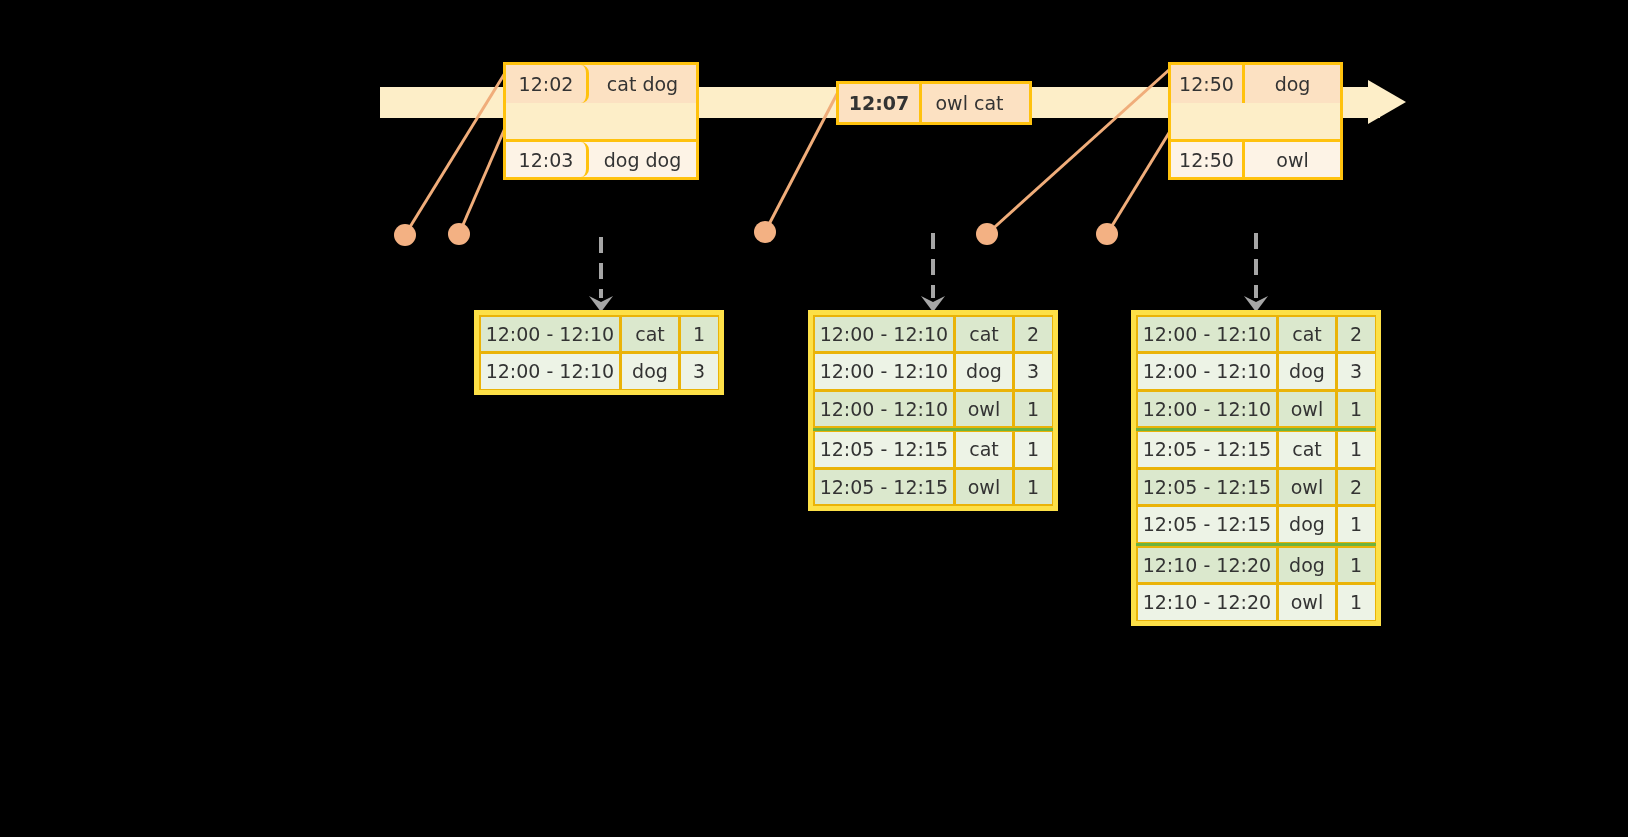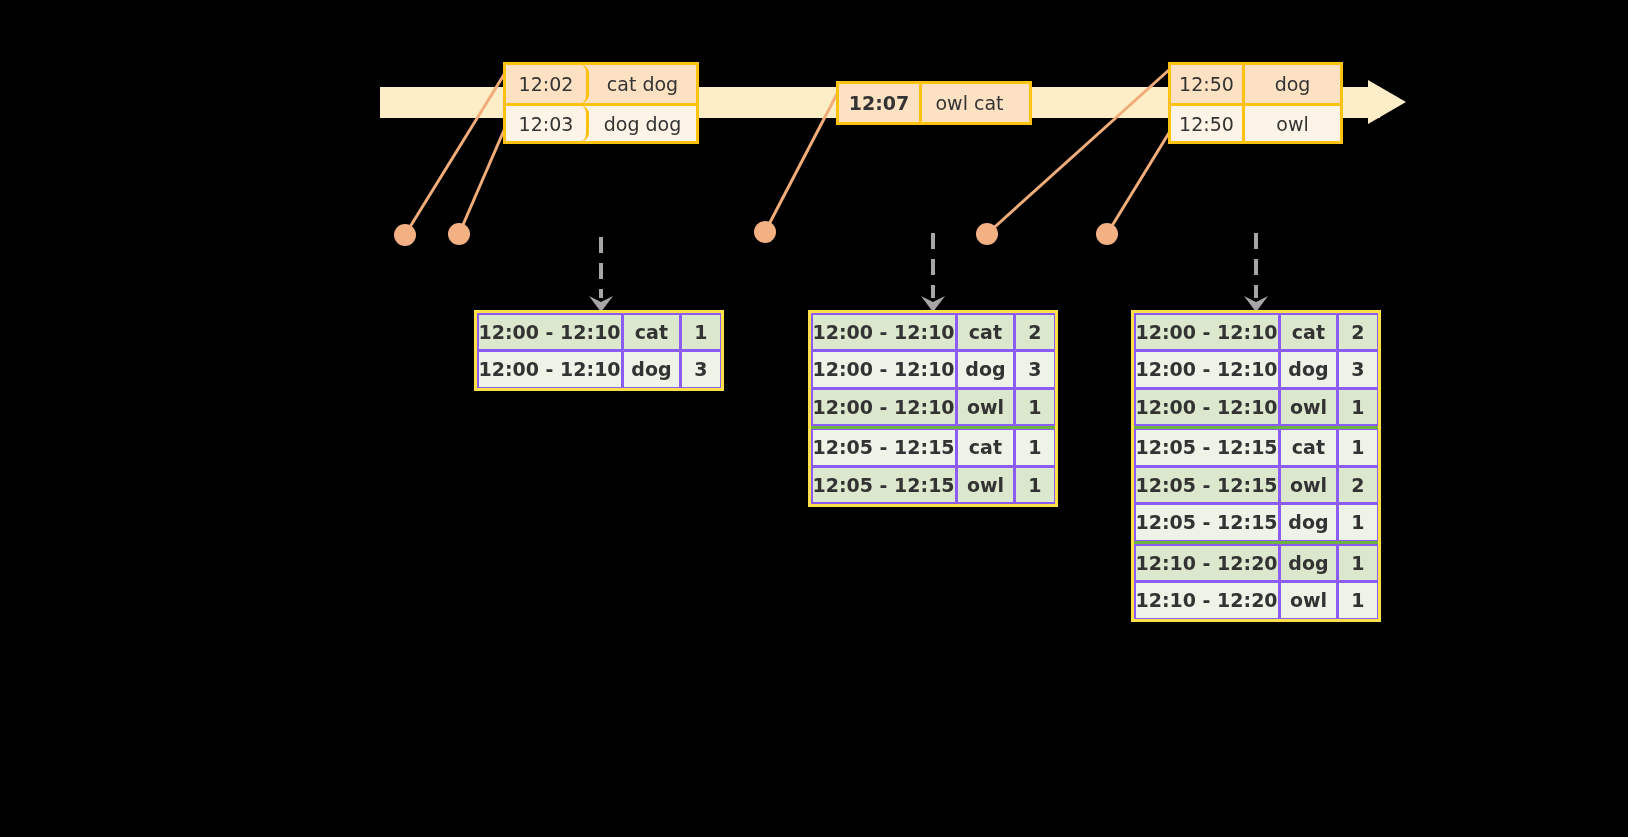--- a/index.html
+++ b/index.html
@@ -47,21 +47,21 @@
   }
   .event-row {
     display: flex;
     height: 38px;
     box-sizing: border-box;
   }
   .event-row + .event-row {
     border-top: 3px solid #ffc20e;
   }
   .event-row.shade-dark  { background: #fce1c2; }
-  .event-row.shade-light { background: #fdf3e6; }
+  .event-row.shade-light { background: #fdf3e6; margin-top: 36px; }
 
   .event-time {
     display: flex;
     align-items: center;
     justify-content: center;
     box-sizing: border-box;
     border-right: 3px solid #ffc20e;
     font-size: 19px;
     color: #333333;
     white-space: nowrap;
@@ -95,24 +95,23 @@
     left: 0;
     top: 0;
     width: 1628px;
     height: 837px;
     pointer-events: none;
   }
 
   
   .result-table {
     position: absolute;
-    border: 3px solid #fde047;
-    box-sizing: border-box;
-    background: #8b5cf6;
-    font-weight: bold;
+    border: 5px solid #fde047;
+    box-sizing: border-box;
+    background: #eab308;
   }
   .res-row {
     display: flex;
     height: 37.5px;
     box-sizing: border-box;
   }
   .res-cell {
     display: flex;
     align-items: center;
     justify-content: center;

